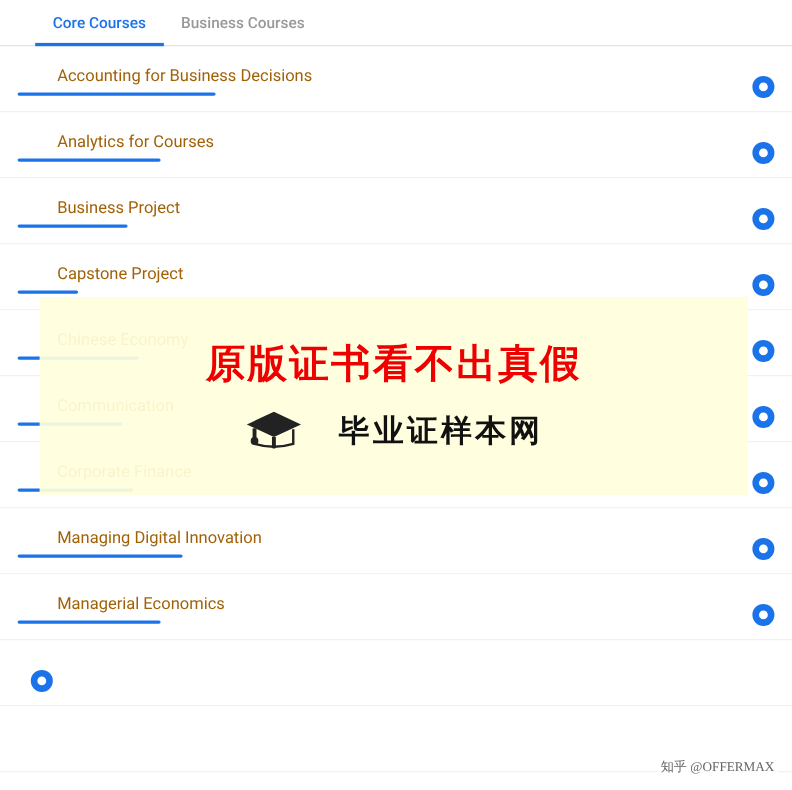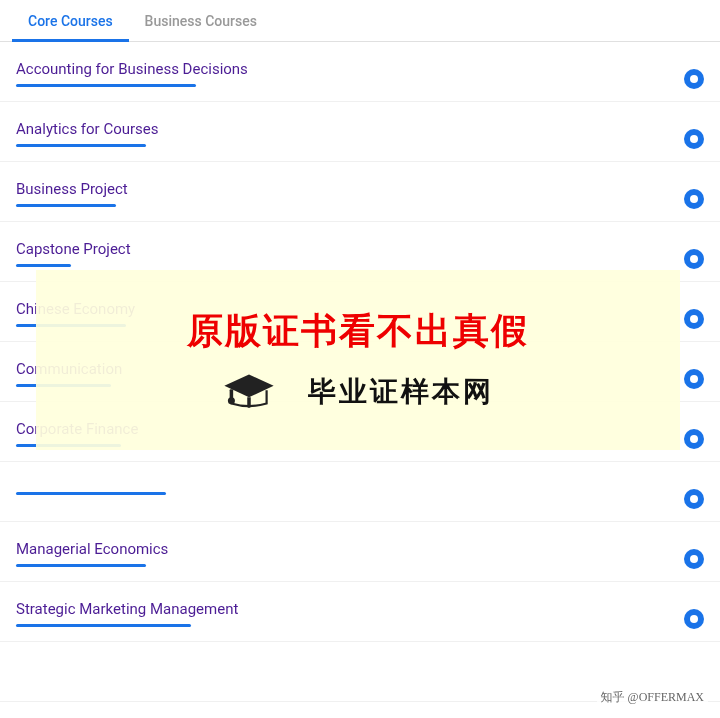--- a/index.html
+++ b/index.html
@@ -12,21 +12,21 @@
       font-family: -apple-system, BlinkMacSystemFont, 'Segoe UI', Roboto, sans-serif;
       background: #ffffff;
       width: 720px;
       min-height: 718px;
       overflow-x: hidden;
     }
 
     .tabs-container {
       display: flex;
       border-bottom: 1px solid #e0e0e0;
-      padding: 0 12px;
+      padding: 0 32px;
       background: #fff;
     }
 
     .tab {
       padding: 12px 16px 10px;
       font-size: 14px;
       font-weight: 500;
       color: #999;
       cursor: pointer;
       border-bottom: 3px solid transparent;
@@ -51,23 +51,24 @@
       border-bottom: 1px solid #f0f0f0;
       min-height: 60px;
     }
 
     .course-left {
       flex: 1;
     }
 
     .course-title {
       font-size: 15px;
-      color: #4c1d95;
+      color: #a16207;
       font-weight: 400;
       margin-bottom: 6px;
+      margin-left: 36px;
     }
 
     .course-bar {
       height: 3px;
       border-radius: 2px;
       margin-bottom: 10px;
     }
 
     .bar-blue {
       background: #1a73e8;
@@ -218,38 +219,35 @@
       <div class="course-left">
         <div class="course-title">Corporate Finance</div>
         <div class="course-bar bar-blue" style="width:105px"></div>
       </div>
       <div class="dot-btn"></div>
     </div>
 
 
     <div class="course-item">
       <div class="course-left">
+        <div class="course-title">Managing Digital Innovation</div>
         <div class="course-bar bar-blue" style="width:150px"></div>
       </div>
       <div class="dot-btn"></div>
     </div>
 
     <div class="course-item">
       <div class="course-left">
         <div class="course-title">Managerial Economics</div>
         <div class="course-bar bar-blue" style="width:130px"></div>
       </div>
       <div class="dot-btn"></div>
     </div>
 
     <div class="course-item">
-      <div class="course-left">
-        <div class="course-title">Strategic Marketing Management</div>
-        <div class="course-bar bar-blue" style="width:175px"></div>
-      </div>
       <div class="dot-btn"></div>
     </div>
 
     <div class="course-item">
       
       
     </div>
 
   </div>
 

